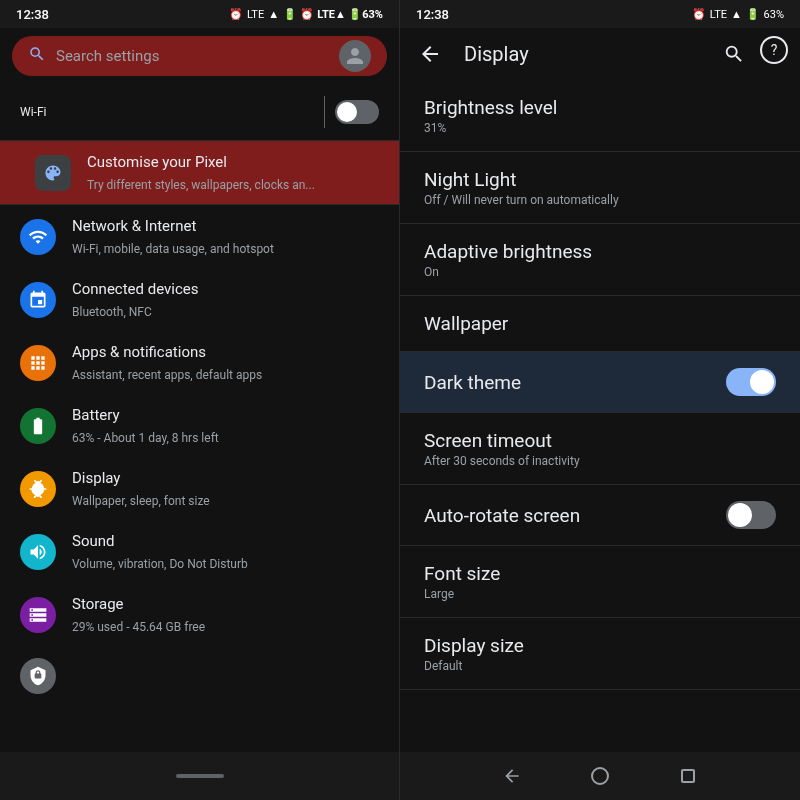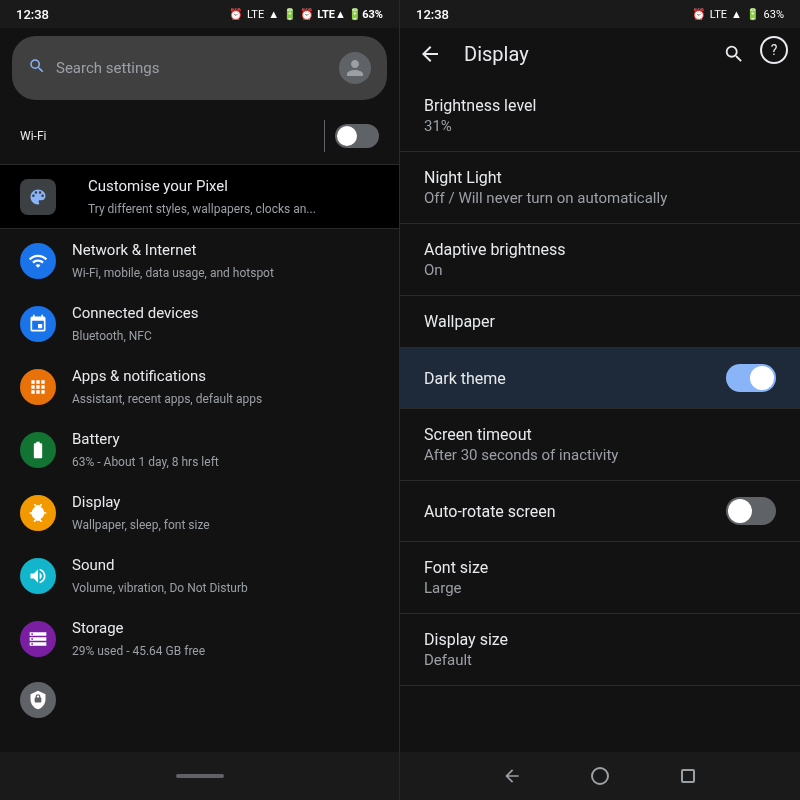--- a/index.html
+++ b/index.html
@@ -24,25 +24,25 @@
     .left-status-bar {
       display: flex;
       justify-content: space-between;
       align-items: center;
       height: 28px;
       padding: 0 16px;
       background: #1a1a1a;
     }
     .search-bar {
       margin: 8px 12px;
-      background: #404040;
+      background: #7f1d1d;
       border-radius: 24px;
       display: flex;
       align-items: center;
-      padding: 16px 16px;
+      padding: 4px 16px;
       gap: 10px;
     }
     .search-icon-svg {
       color: #8ab4f8;
       font-size: 18px;
     }
     .search-text {
       color: #9aa0a6;
       font-size: 15px;
       flex: 1;
@@ -122,23 +122,23 @@
     .settings-item-subtitle {
       color: #9aa0a6;
       font-size: 12px;
       margin-top: 7px;
     }
 
     
     .customise-row {
       display: flex;
       align-items: center;
-      padding: 12px 20px;
-      gap: 32px;
-      background: #000000;
+      padding: 12px 35px;
+      gap: 16px;
+      background: #7f1d1d;
       border-bottom: 1px solid #2a2a2a;
       cursor: pointer;
     }
     .customise-icon {
       width: 36px;
       height: 36px;
       background: #3c4043;
       border-radius: 8px;
       display: flex;
       align-items: center;
@@ -215,26 +215,26 @@
     .display-item.active {
       background: #1e2a3a;
     }
     .display-item-row {
       display: flex;
       align-items: center;
       justify-content: space-between;
     }
     .display-item-title {
       color: #e8eaed;
-      font-size: 16px;
+      font-size: 19px;
       font-weight: 400;
     }
     .display-item-subtitle {
       color: #9aa0a6;
-      font-size: 15px;
+      font-size: 12px;
       margin-top: 2px;
     }
 
     
     .toggle-lg {
       width: 50px;
       height: 28px;
       border-radius: 14px;
       background: #5f6368;
       position: relative;

